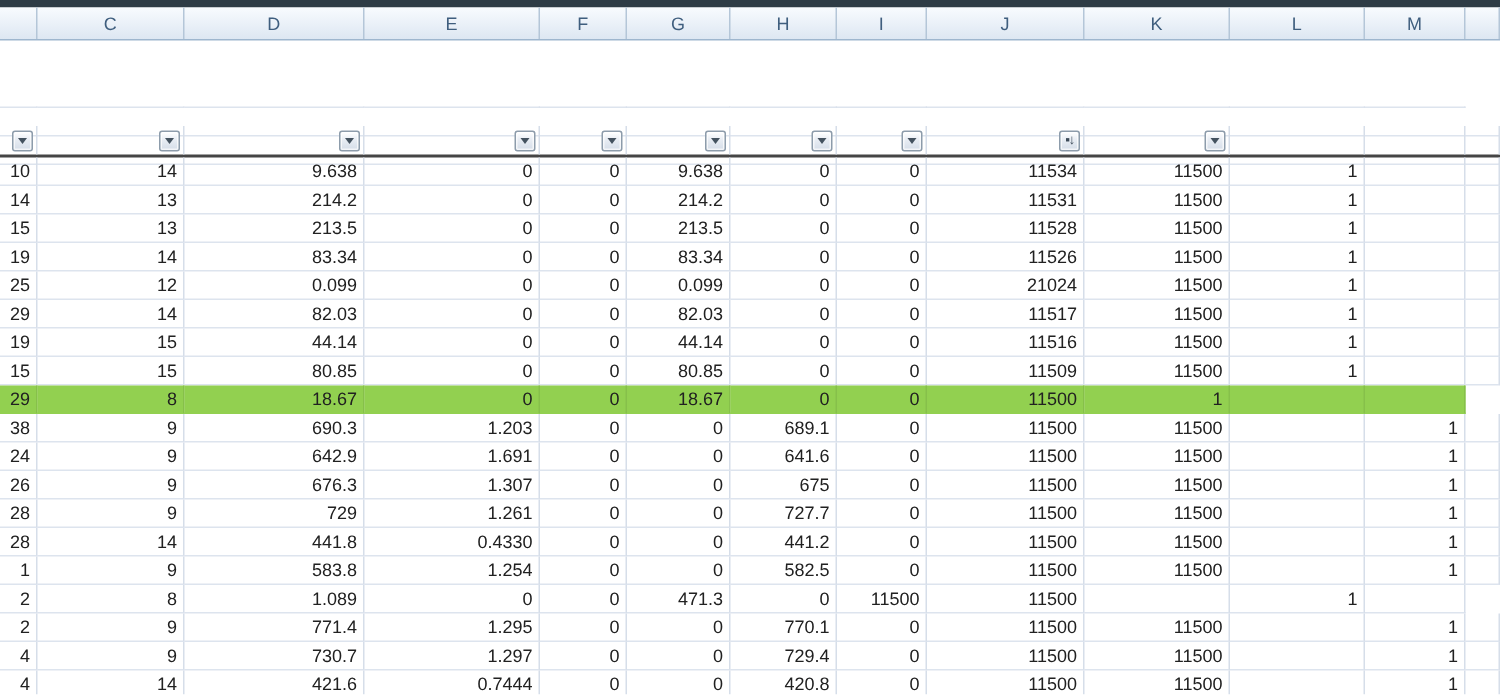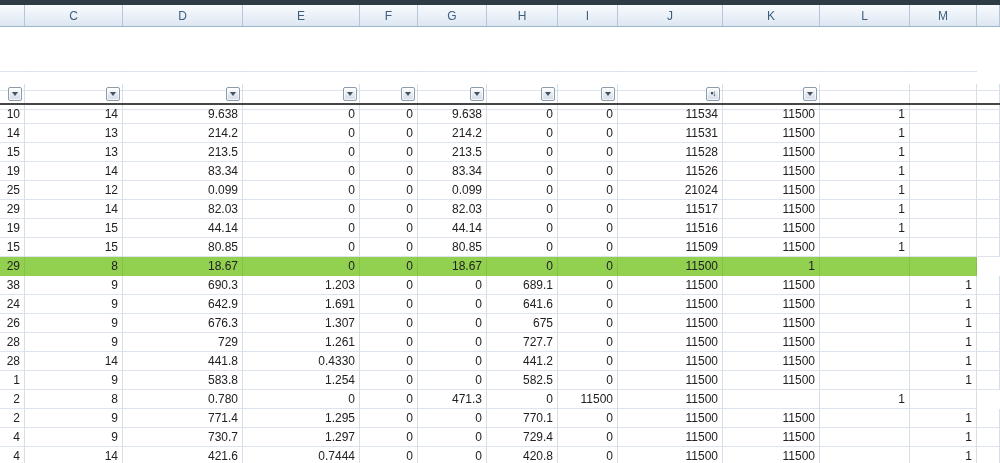--- a/index.html
+++ b/index.html
@@ -393,21 +393,21 @@
         <div class="cell num">0</div>
         <div class="cell num">11500</div>
         <div class="cell num">11500</div>
         <div class="cell num"></div>
         <div class="cell num">1</div>
         <div class="cell num"></div>
       </div>
       <div class="row">
         <div class="cell num">2</div>
         <div class="cell num">8</div>
-        <div class="cell num">0.780</div>
+        <div class="cell num">1.089</div>
         <div class="cell num">0</div>
         <div class="cell num">0</div>
         <div class="cell num">471.3</div>
         <div class="cell num">0</div>
         <div class="cell num">11500</div>
         <div class="cell num">11500</div>
         <div class="cell num"></div>
         <div class="cell num">1</div>
         <div class="cell num"></div>
       </div>

